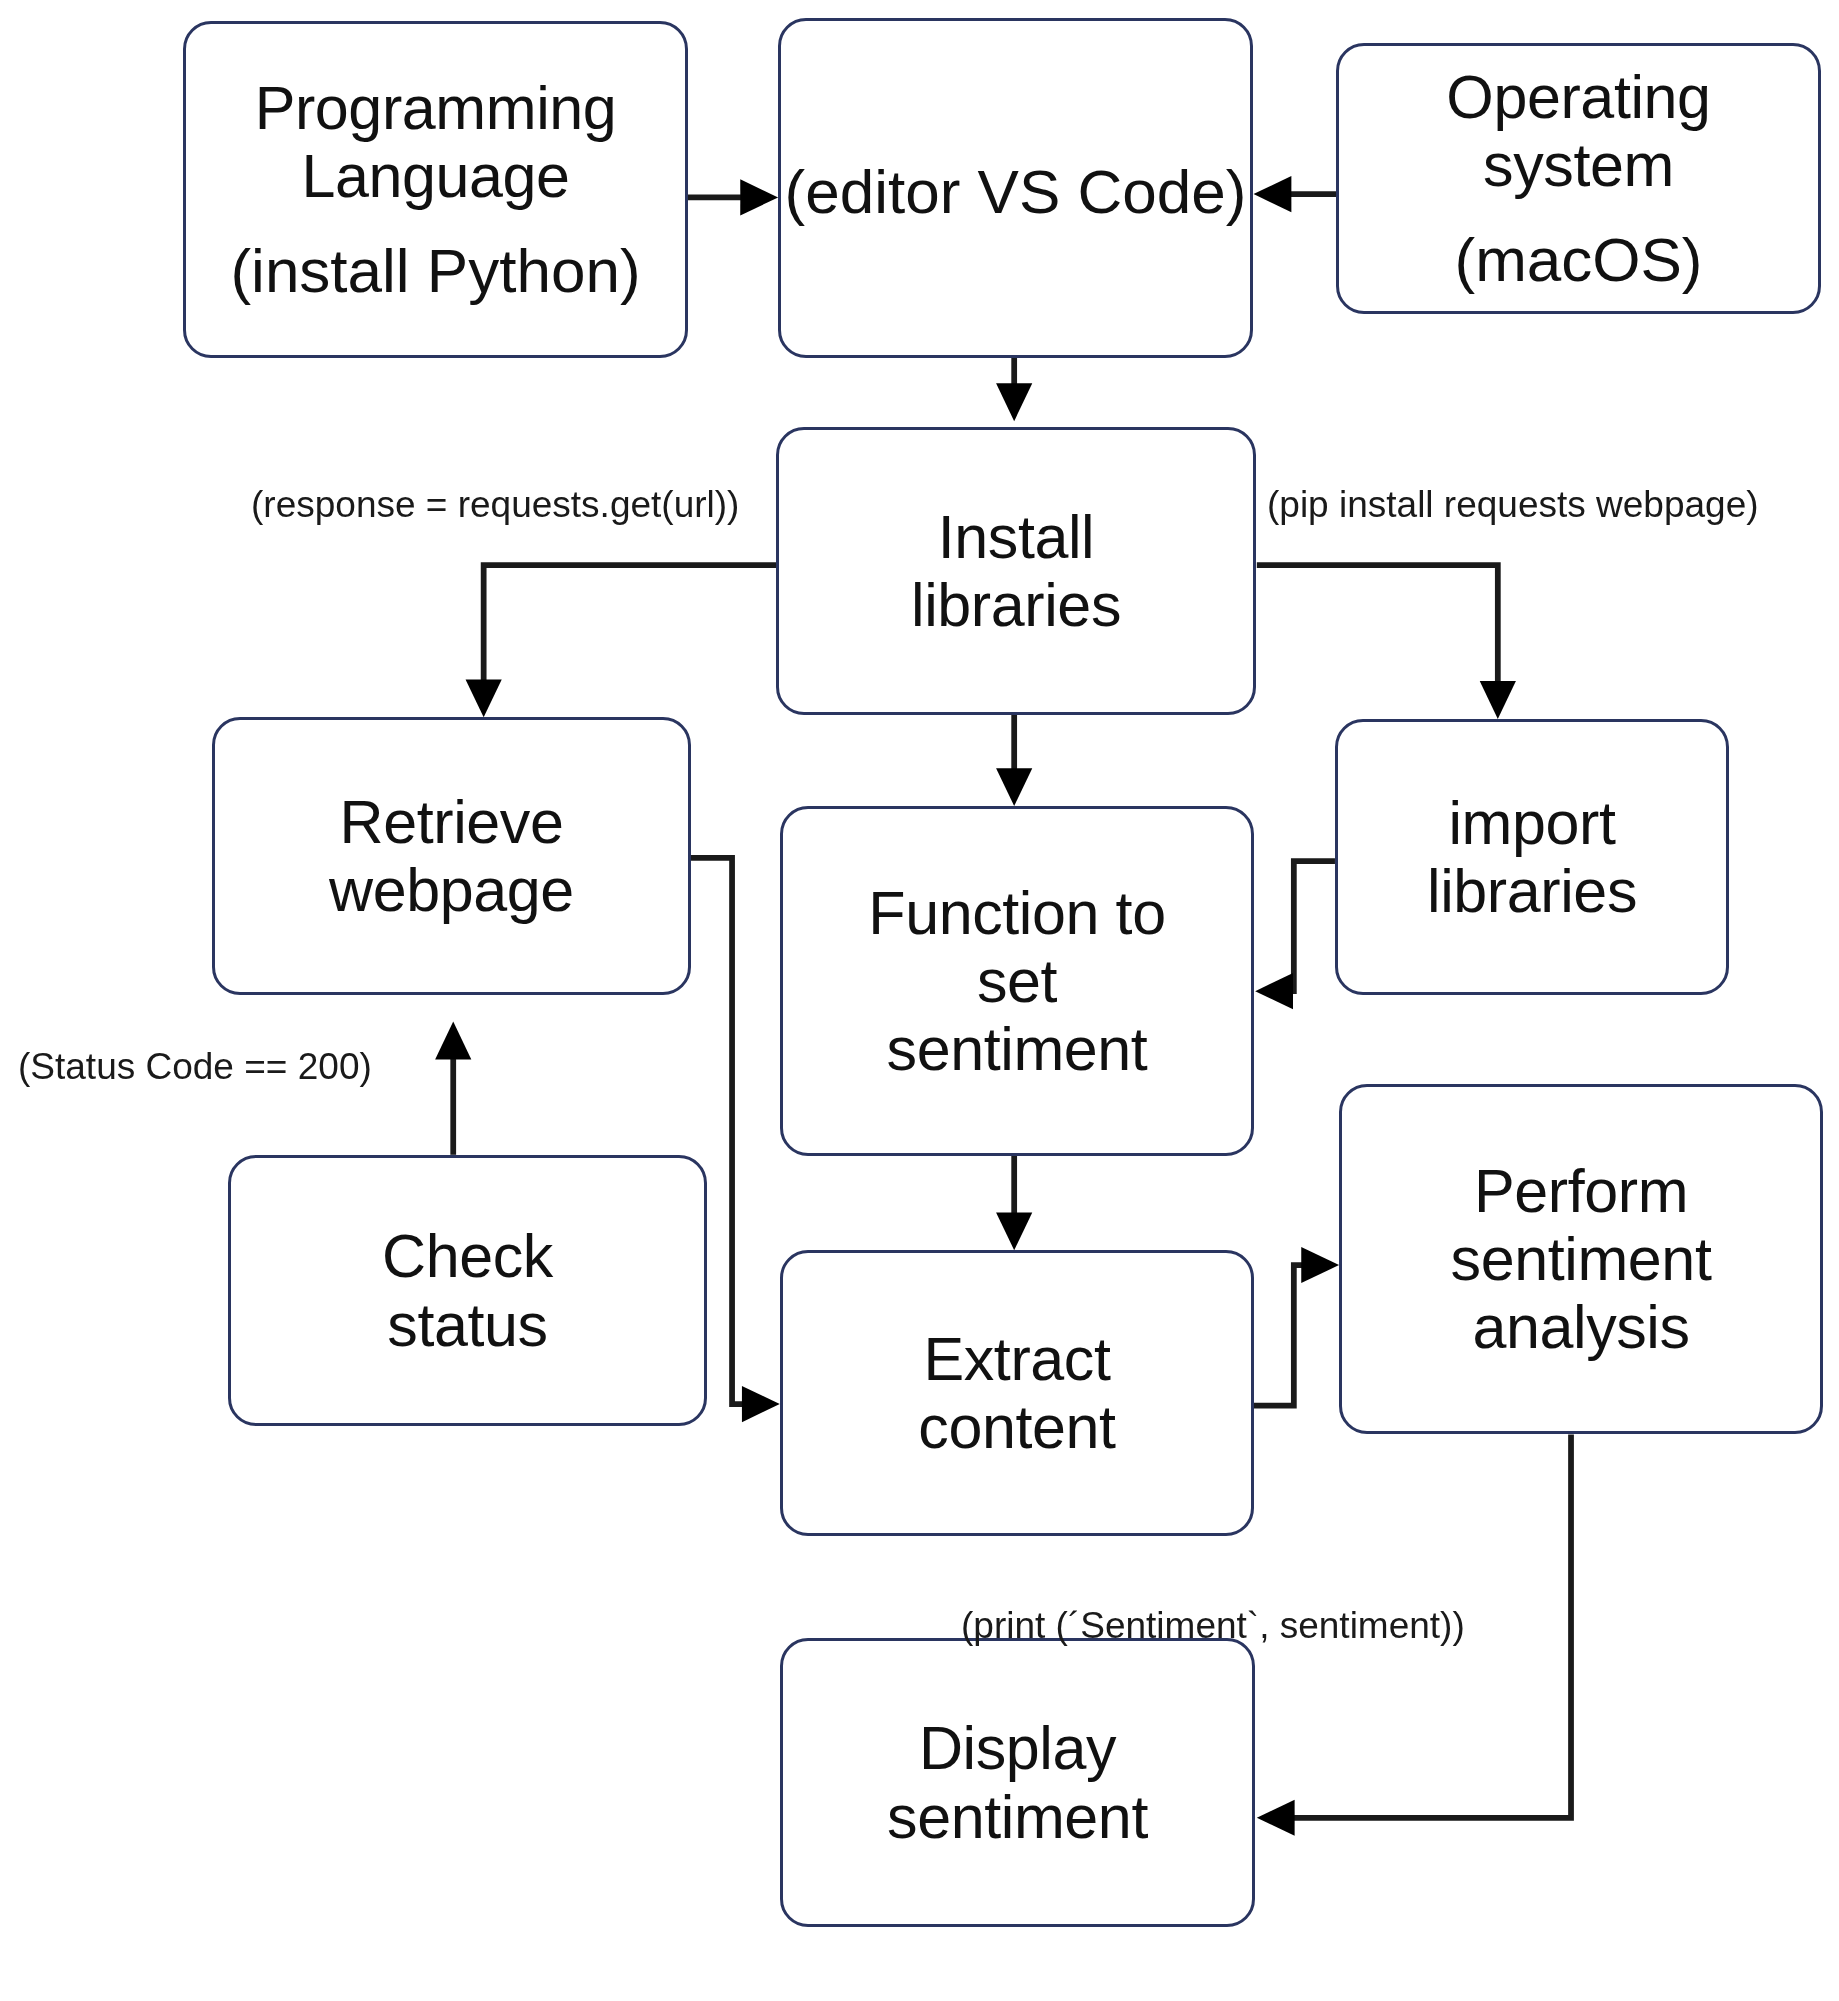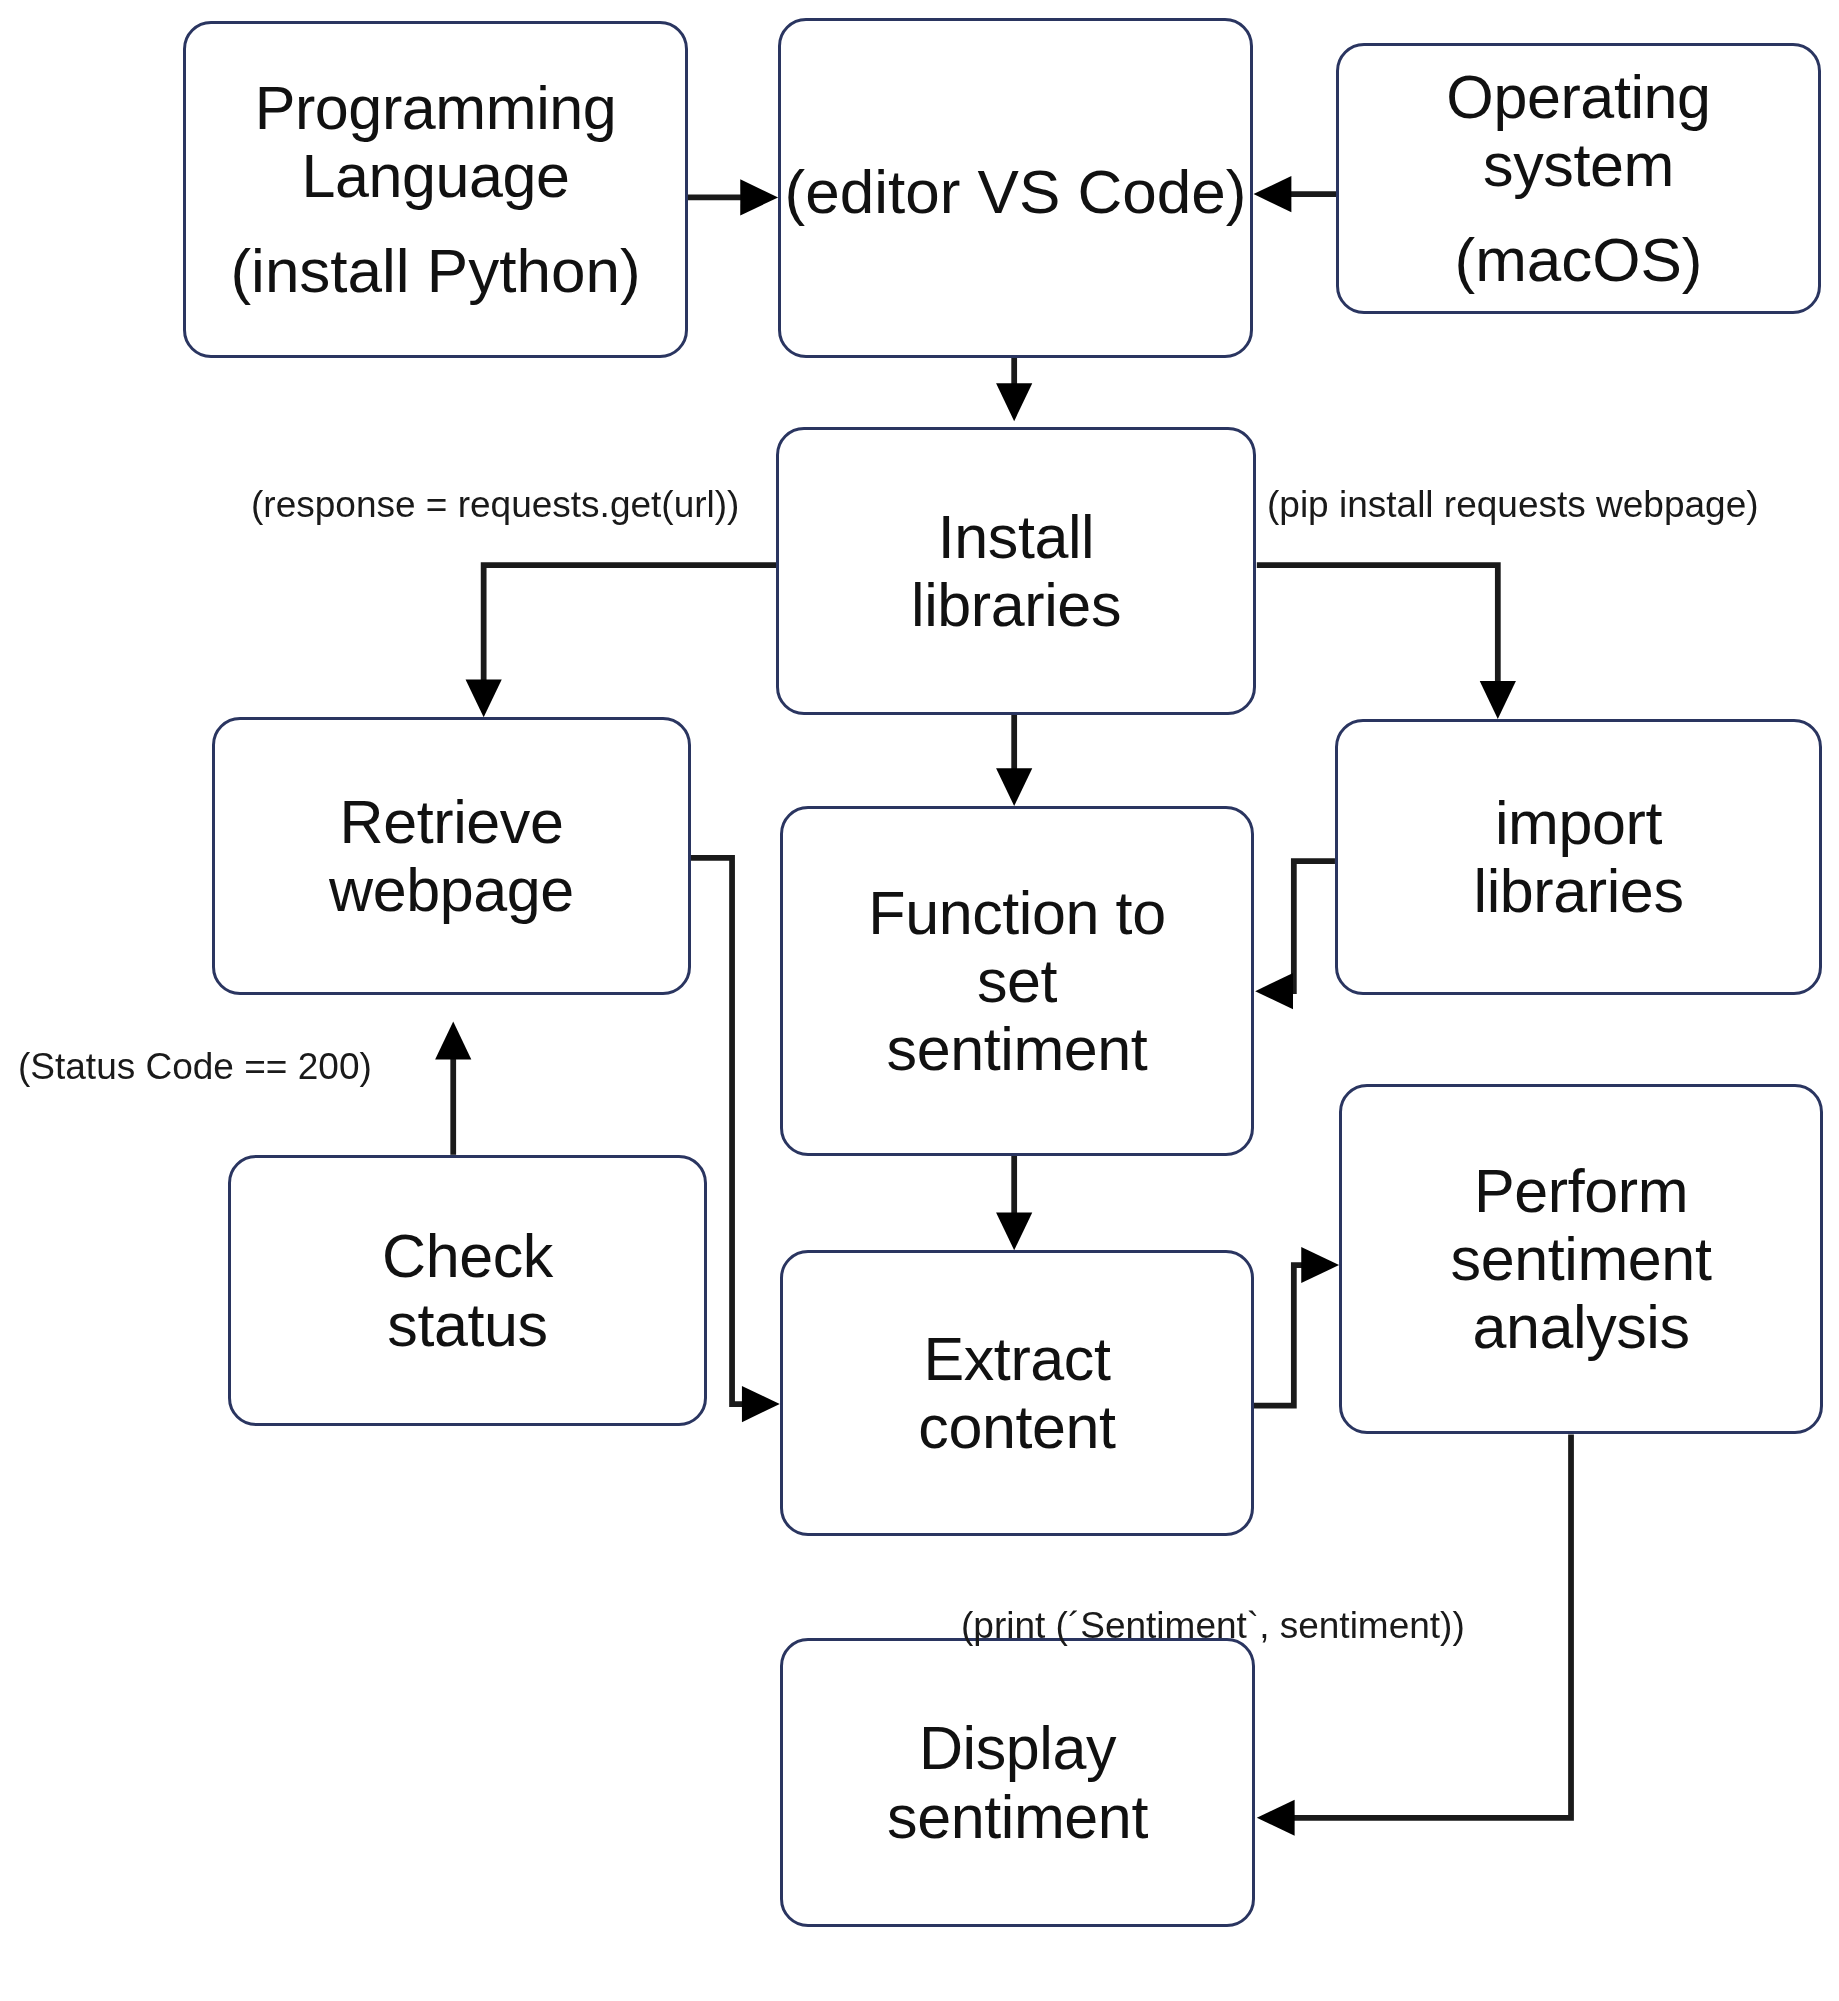--- a/index.html
+++ b/index.html
@@ -158,21 +158,21 @@
     <div class="main">Retrieve
 webpage</div>
   </div>
 
   <div class="node" style="left:780px; top:806px; width:474px; height:350px;">
     <div class="main">Function to
 set
 sentiment</div>
   </div>
 
-  <div class="node" style="left:1335px; top:719px; width:487px; height:276px;">
+  <div class="node" style="left:1335px; top:719px; width:394px; height:276px;">
     <div class="main">import
 libraries</div>
   </div>
 
   <div class="node" style="left:228px; top:1155px; width:479px; height:271px;">
     <div class="main">Check
 status</div>
   </div>
 
   <div class="node" style="left:780px; top:1250px; width:474px; height:286px;">

